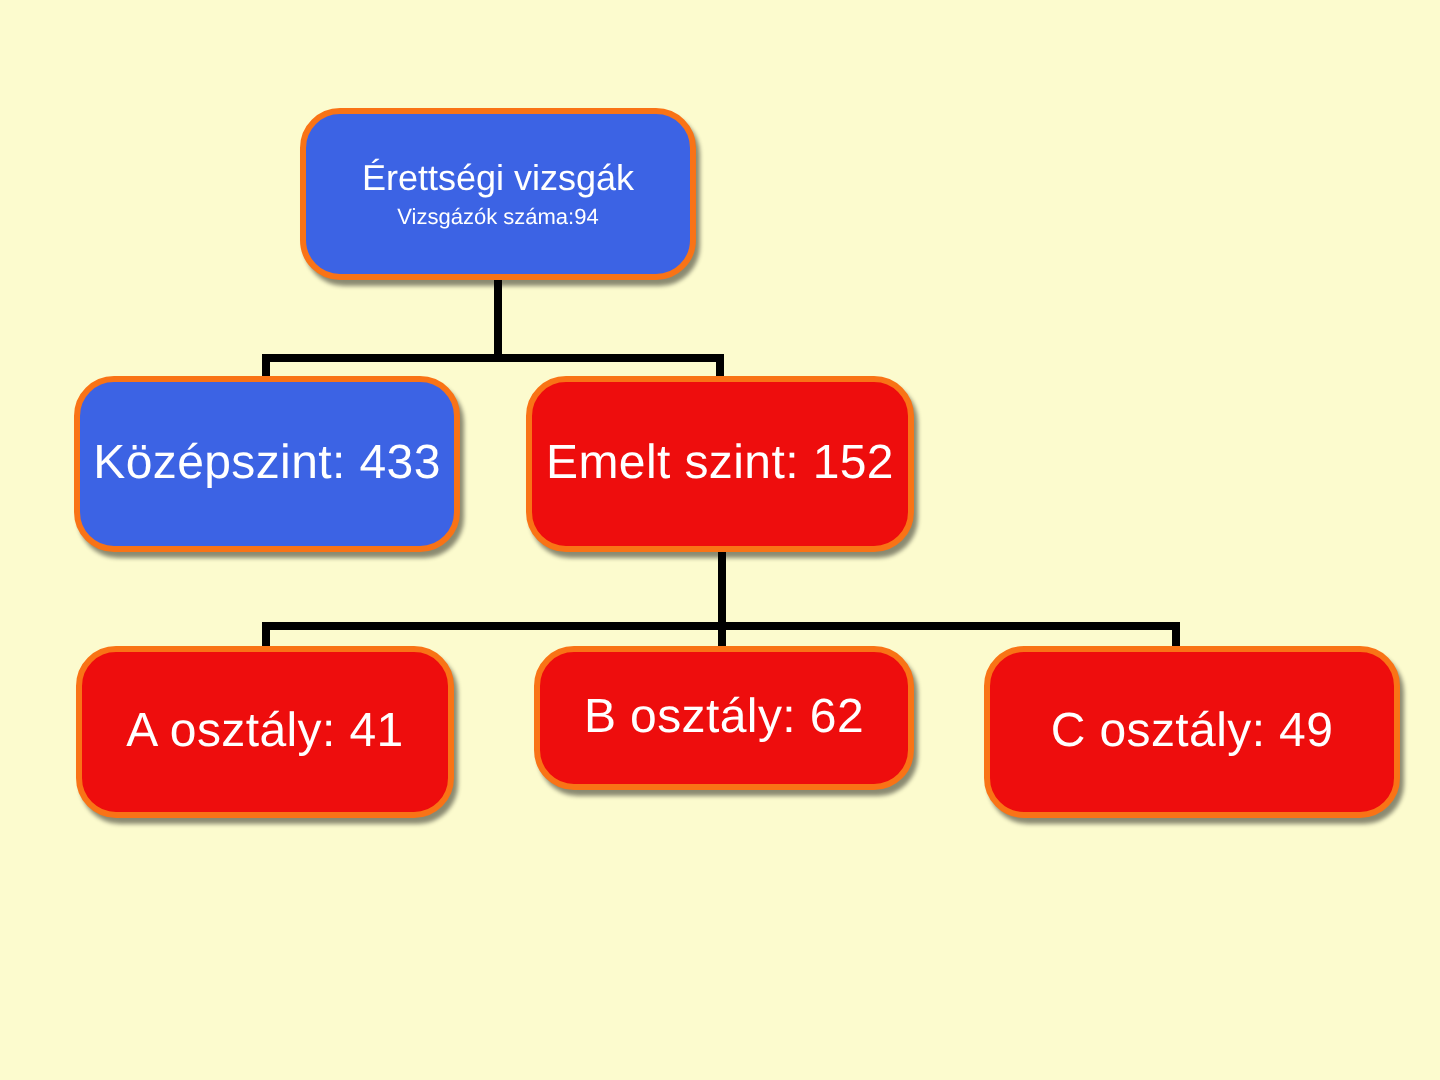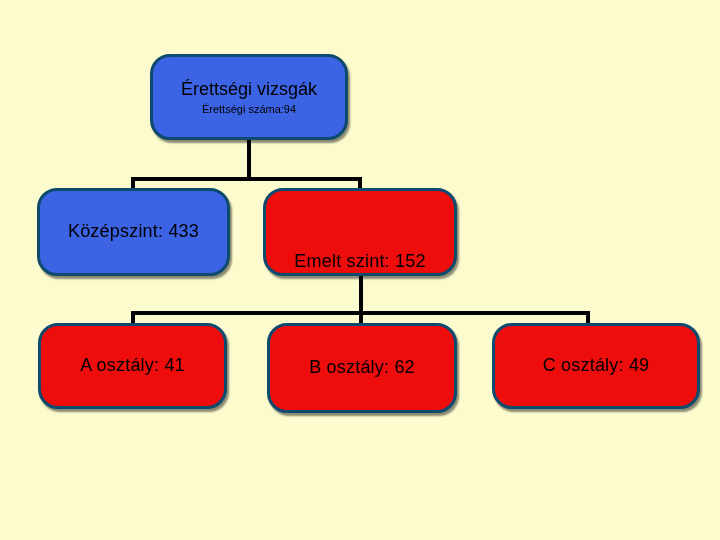--- a/index.html
+++ b/index.html
@@ -8,54 +8,54 @@
     font-family: "Liberation Sans", sans-serif;
   }
   .stage {
     position: relative;
     width: 720px;
     height: 540px;
     overflow: hidden;
   }
   .node {
     position: absolute;
-    border: 3px solid #0c4a6e;
+    border: 3px solid #f97316;
     border-radius: 20px;
     box-sizing: border-box;
     display: flex;
     flex-direction: column;
     align-items: center;
     justify-content: center;
     text-align: center;
-    color: #000000;
+    color: #ffffff;
     box-shadow: 2px 3px 2px rgba(0,0,0,0.45);
   }
   .node .label {
-    font-size: 18px;
+    font-size: 24px;
     line-height: 1.2;
     letter-spacing: 0.2px;
   }
   .node .title {
     font-size: 18px;
     line-height: 1.25;
   }
   .node .subtitle {
     font-size: 11px;
     line-height: 1.3;
     margin-top: 2px;
   }
   .connector {
     position: absolute;
   }
   
   #root-box   { left: 150px; top: 54px;  width: 198px; height: 86px; }
   #level2-box-0 { left: 37px;  top: 188px; width: 193px; height: 88px; }
-  #level2-box-1 { left: 263px; top: 188px; width: 194px; height: 88px; justify-content: flex-end; }
+  #level2-box-1 { left: 263px; top: 188px; width: 194px; height: 88px; }
   #level3-box-0 { left: 38px;  top: 323px; width: 189px; height: 86px; text-align: center; }
-  #level3-box-1 { left: 267px; top: 323px; width: 190px; height: 90px; }
+  #level3-box-1 { left: 267px; top: 323px; width: 190px; height: 72px; }
   #level3-box-2 { left: 492px; top: 323px; width: 208px; height: 86px; }
 
   #conn-v1      { left: 247px; top: 140px; width: 4px;   height: 39px; }
   #conn-h1      { left: 131px; top: 177px; width: 231px; height: 4px;  }
   #conn-stub-l1 { left: 131px; top: 177px; width: 4px;   height: 14px; }
   #conn-stub-r1 { left: 358px; top: 177px; width: 4px;   height: 14px; }
 
   #conn-v2      { left: 359px; top: 276px; width: 4px;   height: 39px; }
   #conn-h2      { left: 131px; top: 311px; width: 459px; height: 4px;  }
   #conn-stub-a  { left: 131px; top: 311px; width: 4px;   height: 15px; }
@@ -73,21 +73,21 @@
   <div class="connector" id="conn-stub-r1" style="background: rgb(0, 0, 0);"></div>
 
   <div class="connector" id="conn-v2" style="background: rgb(0, 0, 0);"></div>
   <div class="connector" id="conn-h2" style="background: rgb(0, 0, 0);"></div>
   <div class="connector" id="conn-stub-a" style="background: rgb(0, 0, 0);"></div>
   <div class="connector" id="conn-stub-b" style="background: rgb(0, 0, 0);"></div>
   <div class="connector" id="conn-stub-c" style="background: rgb(0, 0, 0);"></div>
 
   <div class="node" id="root-box" style="background: rgb(60, 99, 228);">
     <div class="title">Érettségi vizsgák</div>
-    <div class="subtitle">Érettségi száma:94</div>
+    <div class="subtitle">Vizsgázók száma:94</div>
   </div>
 
   <div class="node" id="level2-box-0" style="background: rgb(60, 99, 228);">
     <div class="label">Középszint: 433</div>
   </div>
   <div class="node" id="level2-box-1" style="background: rgb(238, 13, 13);">
     <div class="label">Emelt szint: 152</div>
   </div>
 
   <div class="node" id="level3-box-0" style="background: rgb(238, 13, 13);">

